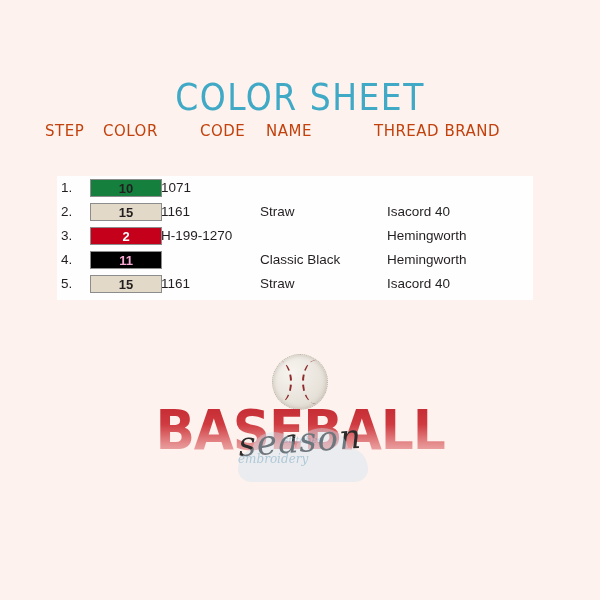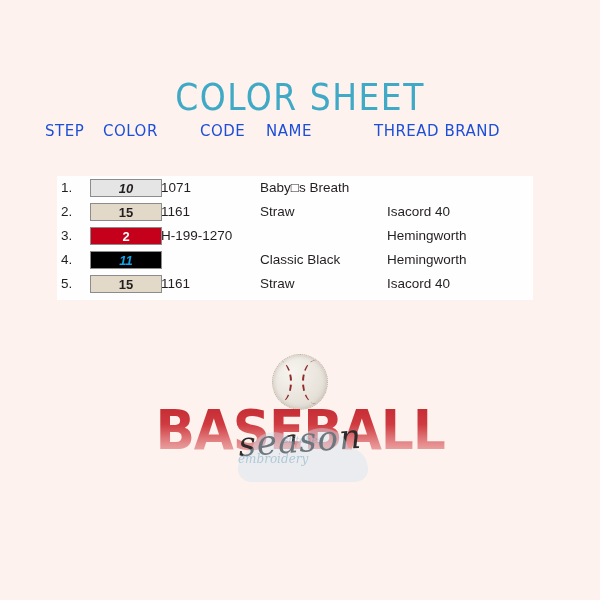--- a/index.html
+++ b/index.html
@@ -32,21 +32,21 @@
 
   
   .col-headers {
     position: absolute;
     left: 0;
     top: 122px;
     width: 600px;
     height: 22px;
     font-family: "DejaVu Sans", sans-serif;
     font-size: 15px;
-    color: #1d4ed8;
+    color: #c2410c;
     letter-spacing: 0.5px;
   }
   .col-headers span {
     position: absolute;
     white-space: nowrap;
     transform: scaleY(1.08);
   }
   .ch-step   { left: 45px; }
   .ch-color  { left: 103px; }
   .ch-code   { left: 200px; }
@@ -230,43 +230,42 @@
   <span class="ch-color">COLOR</span>
   <span class="ch-code">CODE</span>
   <span class="ch-name">NAME</span>
   <span class="ch-brand">THREAD BRAND</span>
 </div>
 
 <div class="table-panel">
 
   <div class="color-row">
     <span class="cell c-step">1.</span>
-    <span class="cell c-swatch" style="background: #e5e5e5; color: rgb(35, 31, 32); font-style: italic;">10</span>
+    <span class="cell c-swatch" style="background: #15803d; color: rgb(35, 31, 32);">10</span>
     <span class="cell c-code">1071</span>
-    <span class="cell c-name">Baby□s Breath</span>
   </div>
 
   <div class="color-row">
     <span class="cell c-step">2.</span>
     <span class="cell c-swatch" style="background: rgb(227, 217, 200); color: rgb(35, 31, 32);">15</span>
     <span class="cell c-code">1161</span>
     <span class="cell c-name">Straw</span>
     <span class="cell c-brand">Isacord 40</span>
   </div>
 
   <div class="color-row">
     <span class="cell c-step">3.</span>
     <span class="cell c-swatch" style="background: rgb(196, 0, 27); color: rgb(255, 255, 255);">2</span>
     <span class="cell c-code">H-199-1270</span>
     <span class="cell c-brand">Hemingworth</span>
   </div>
 
   <div class="color-row">
     <span class="cell c-step">4.</span>
-    <span class="cell c-swatch" style="background: rgb(0, 0, 0); color: #0ea5e9; font-style: italic;">11</span>
+    <span class="cell c-swatch" style="background: rgb(0, 0, 0); color: #f9a8d4;">11</span>
     <span class="cell c-name">Classic Black</span>
     <span class="cell c-brand">Hemingworth</span>
   </div>
 
   <div class="color-row">
     <span class="cell c-step">5.</span>
     <span class="cell c-swatch" style="background: rgb(227, 217, 200); color: rgb(35, 31, 32);">15</span>
     <span class="cell c-code">1161</span>
     <span class="cell c-name">Straw</span>
     <span class="cell c-brand">Isacord 40</span>

